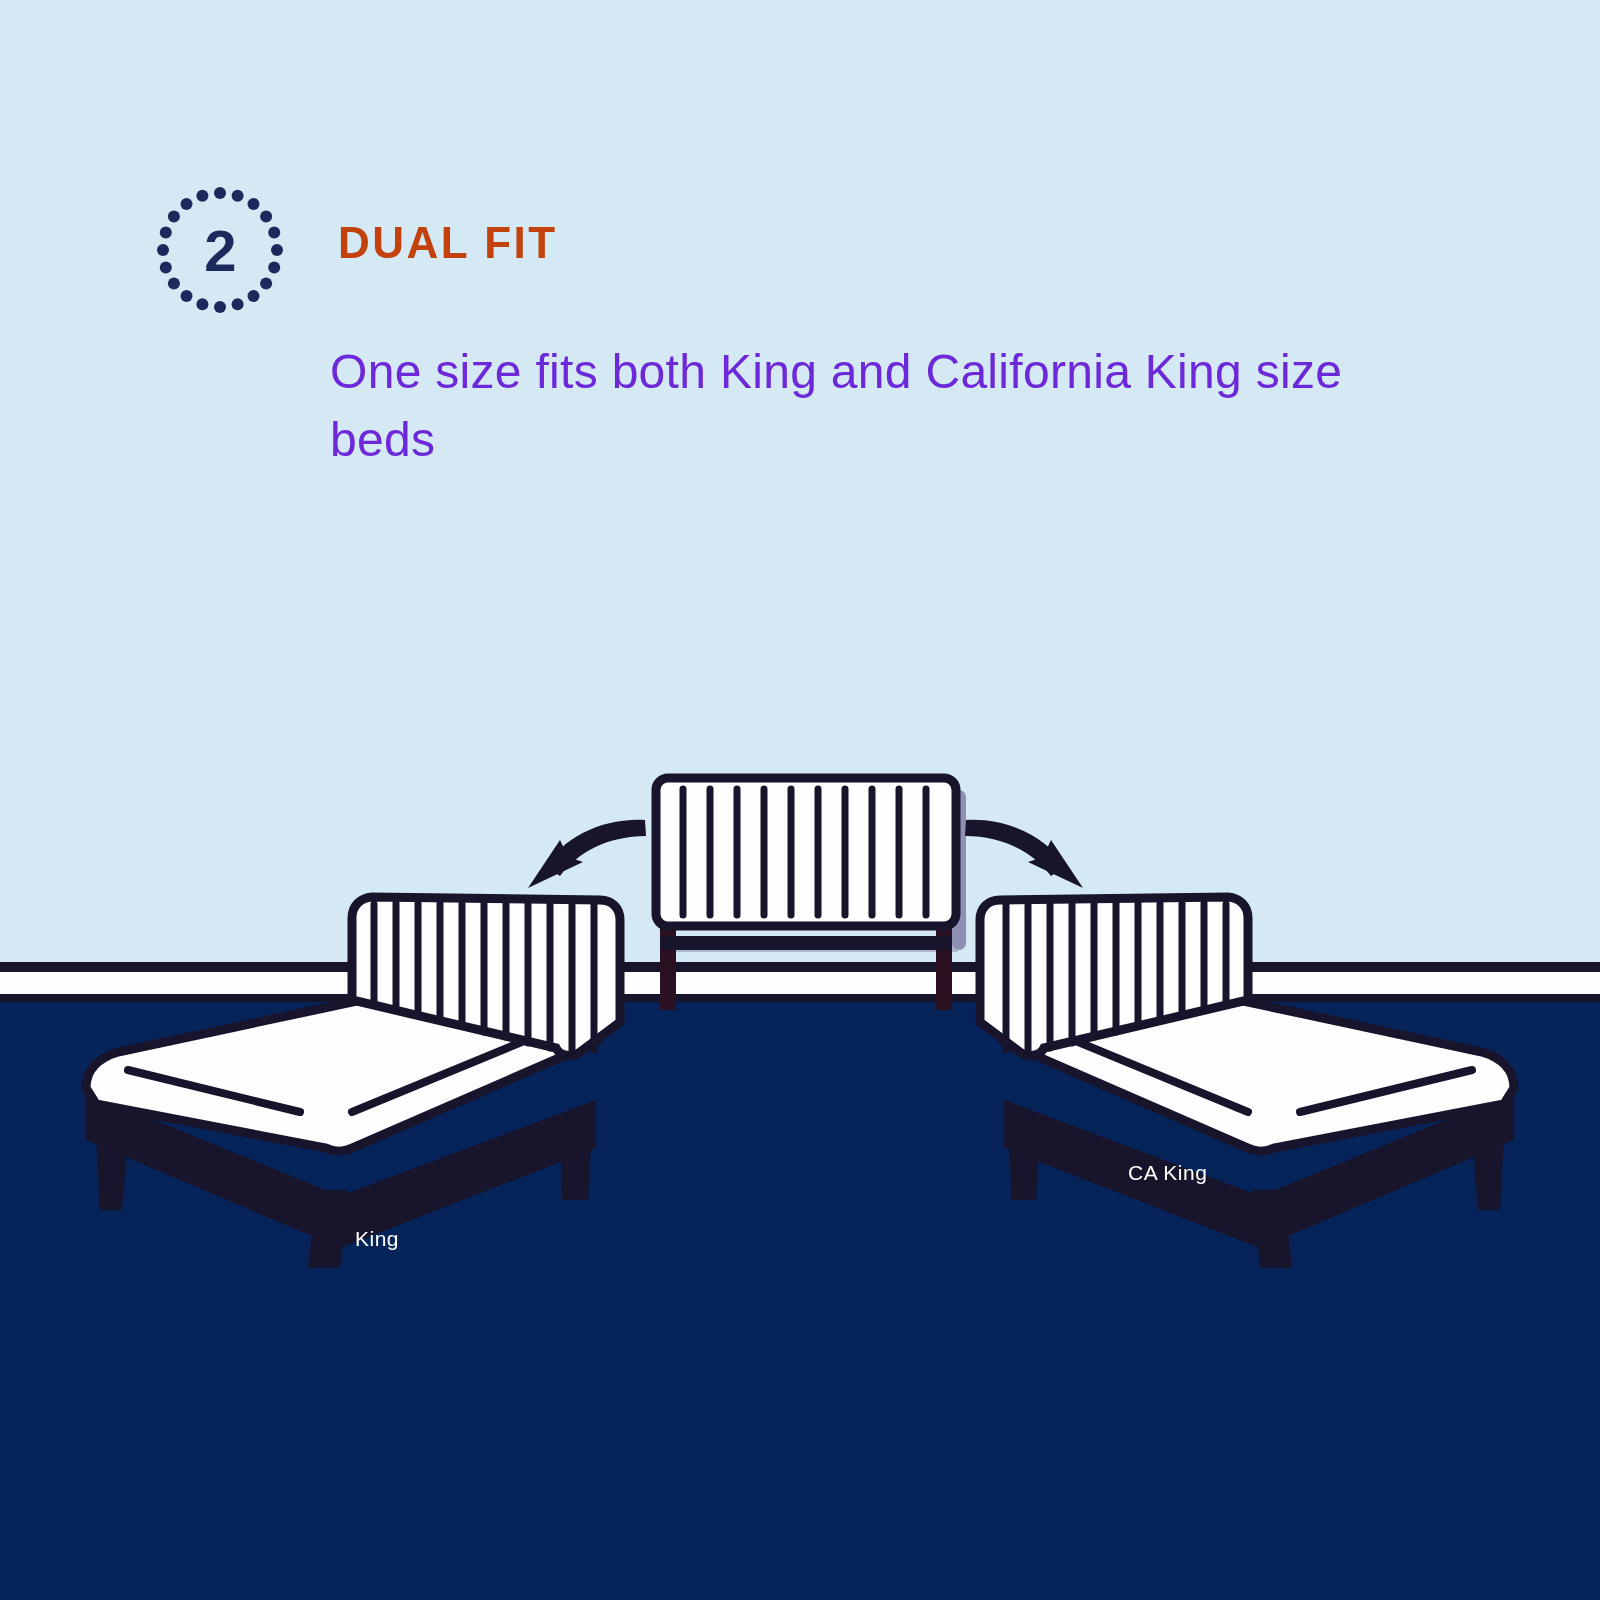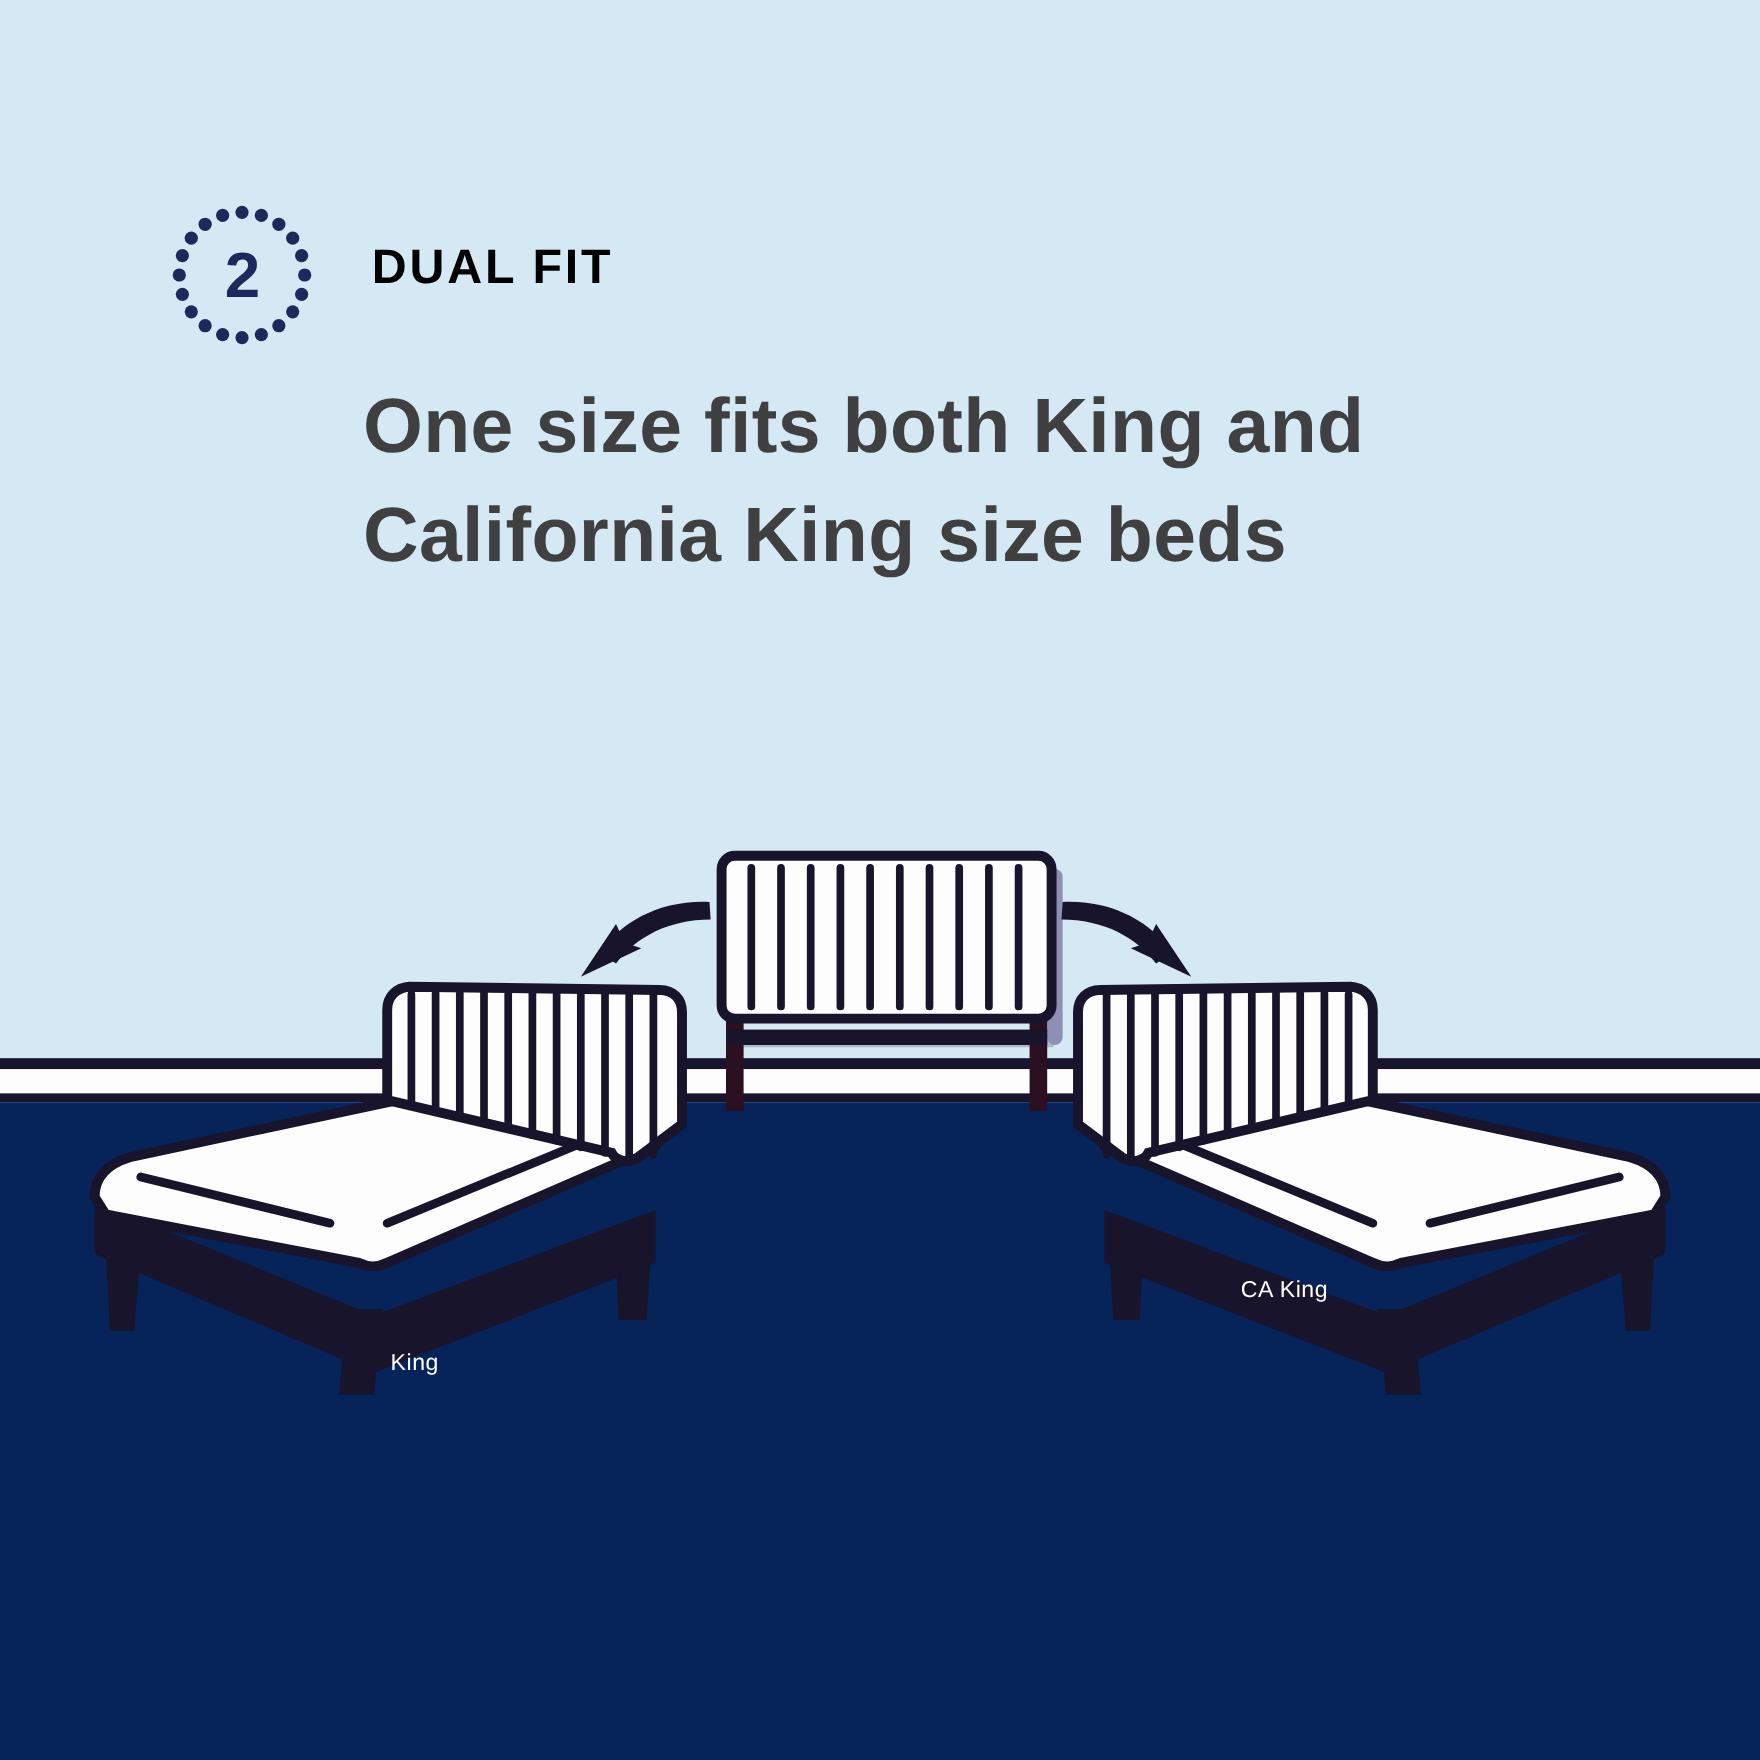--- a/index.html
+++ b/index.html
@@ -65,30 +65,30 @@
     font-weight: bold;
     color: #1b2a5c;
     letter-spacing: -1px;
   }
   .eyebrow {
     position: absolute;
     left: 338px; top: 218px;
     font-size: 44px;
     font-weight: bold;
     letter-spacing: 2.5px;
-    color: #000000;
+    color: #c2410c;
   }
   .headline {
     position: absolute;
     left: 330px; top: 338px;
     width: 1120px;
-    font-size: 70px;
+    font-size: 48px;
     line-height: 1.42;
-    font-weight: 700;
-    color: #404040;
+    font-weight: 400;
+    color: #6d28d9;
     letter-spacing: 0.3px;
   }
 
   
   .bed-label {
     position: absolute;
     font-size: 21px;
     color: #ffffff;
     letter-spacing: 0.5px;
     white-space: nowrap;

